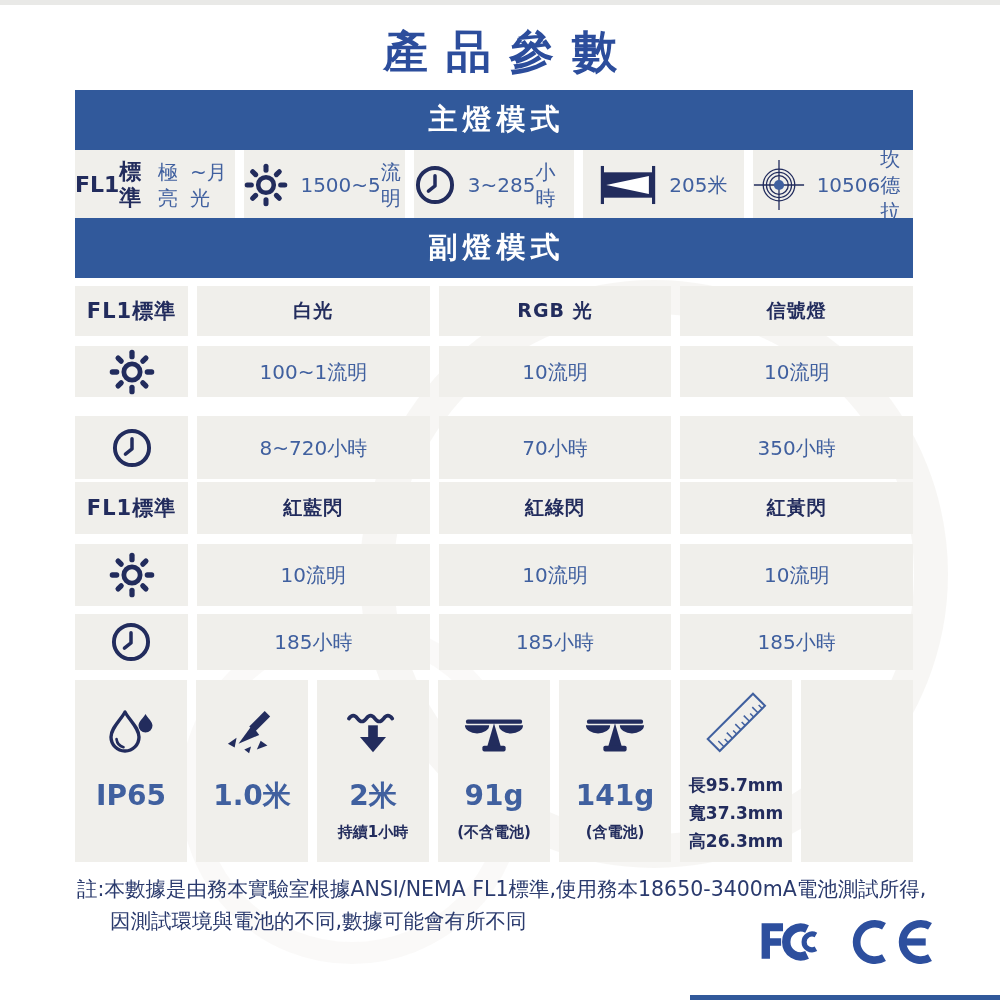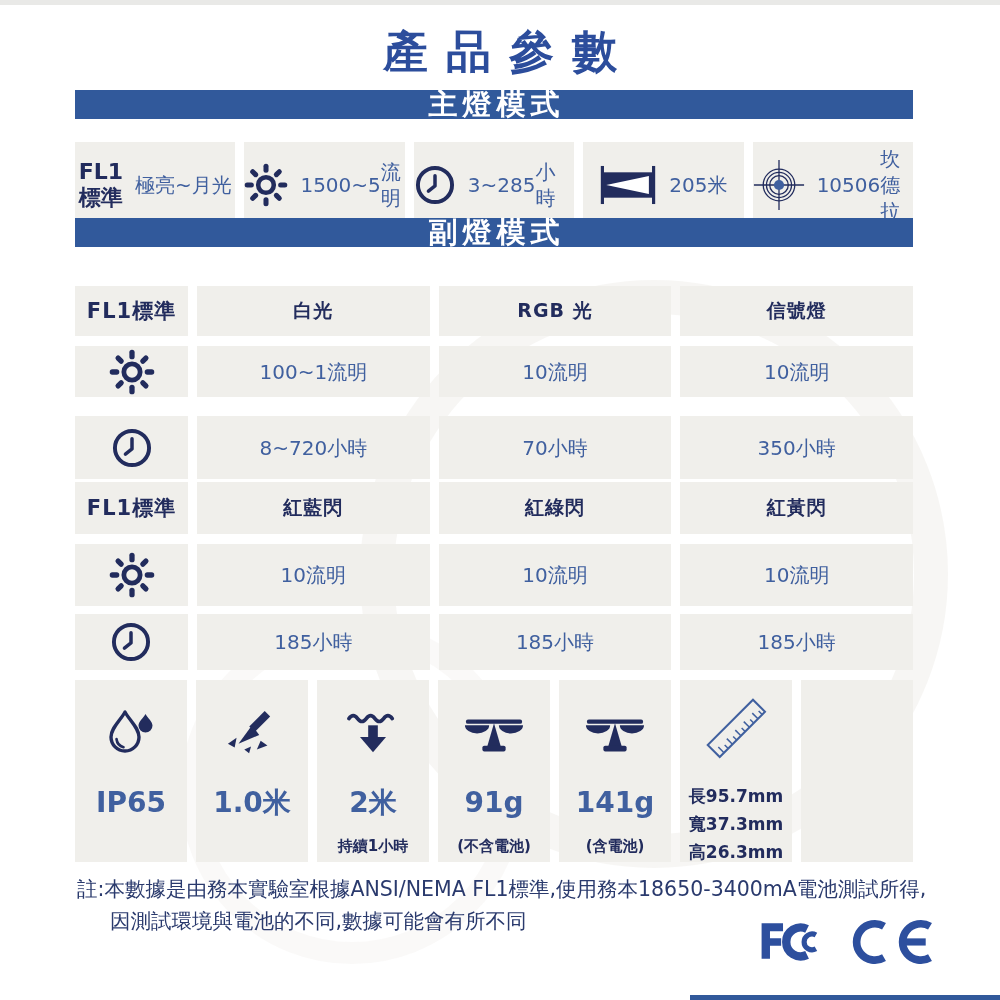--- a/index.html
+++ b/index.html
@@ -22,53 +22,53 @@
   .bottom-strip{position:absolute;top:995px;left:690px;right:0;height:5px;background:var(--header-bg);}
   .watermark{position:absolute;border-radius:50%;z-index:0;}
   .wm1{left:360px;top:280px;width:520px;height:520px;border:34px solid rgba(205,200,188,0.16);}
   .wm2{left:180px;top:620px;width:300px;height:300px;border:22px solid rgba(205,200,188,0.10);}
   .title{
     position:absolute;top:22px;left:0;right:0;text-align:center;
     font-size:45px;font-weight:bold;color:var(--title-blue);
     letter-spacing:18px;text-indent:18px;z-index:2;
   }
   .bar{
-    position:absolute;left:75px;width:838px;height:29px;background:var(--header-bg);
+    position:absolute;left:75px;width:838px;height:60px;background:var(--header-bg);
     color:#fff;font-size:29px;font-weight:bold;display:flex;align-items:center;justify-content:center;
     letter-spacing:5px;text-indent:5px;z-index:2;
   }
   .bar-main{top:90px;}
   .bar-sub{top:218px;}
   .row{position:absolute;left:75px;width:838px;display:flex;gap:9px;z-index:1;}
   .cell{
     background:var(--cell-bg);flex:1 1 0;display:flex;align-items:center;justify-content:center;gap:12px;
   }
   .main-row{top:142px;height:86px;}
   .r1{top:286px;height:50px;}
   .r2{top:346px;height:51px;}
   .r3{top:416px;height:63px;}
   .r4{top:482px;height:52px;}
   .r5{top:544px;height:62px;}
   .r6{top:614px;height:56px;justify-content:flex-end;}
   .ratings-row{top:680px;height:182px;}
   .c1{flex:0 0 113px;}
   .stack{display:flex;flex-direction:row;align-items:center;line-height:1.3;}
   .val{color:var(--blue);font-size:20px;font-weight:500;}
-  .fl1stack{display:flex;flex-direction:column;align-items:center;line-height:1.2;text-align:right;}
+  .fl1stack{display:flex;flex-direction:row;align-items:center;line-height:1.2;}
   .fl1{color:var(--navy);font-size:22px;font-weight:bold;}
   .hdr{color:var(--navy);font-size:19px;font-weight:bold;letter-spacing:1px;}
   .icon{display:flex;align-items:center;justify-content:center;}
   
-  .rcell{flex-direction:column;justify-content:flex-start;padding-top:16px;gap:15px;}
+  .rcell{flex-direction:column;justify-content:flex-start;padding-top:16px;gap:8px;}
   .b-icon{height:76px;display:flex;align-items:center;justify-content:center;}
   .b-val{color:var(--blue);font-size:28px;font-weight:bold;line-height:1.15;}
   .b-note{color:var(--navy);font-size:15px;font-weight:bold;margin-top:3px;}
   .dims{display:flex;flex-direction:column;align-items:flex-start;gap:5px;
         color:var(--navy);font-size:17px;font-weight:bold;margin-top:2px;}
-  .rcell-dims{padding-top:8px;align-items:center;}
+  .rcell-dims{padding-top:0;align-items:center;}
   .footnote{
     position:absolute;left:77px;top:874px;width:860px;z-index:2;
     color:var(--note);font-size:20.5px;line-height:1.55;font-weight:500;
   }
   .footnote .l2{padding-left:33px;display:block;}
   .certs{position:absolute;right:58px;top:916px;display:flex;align-items:center;gap:12px;z-index:2;}
 </style>
 </head>
 <body>
 

